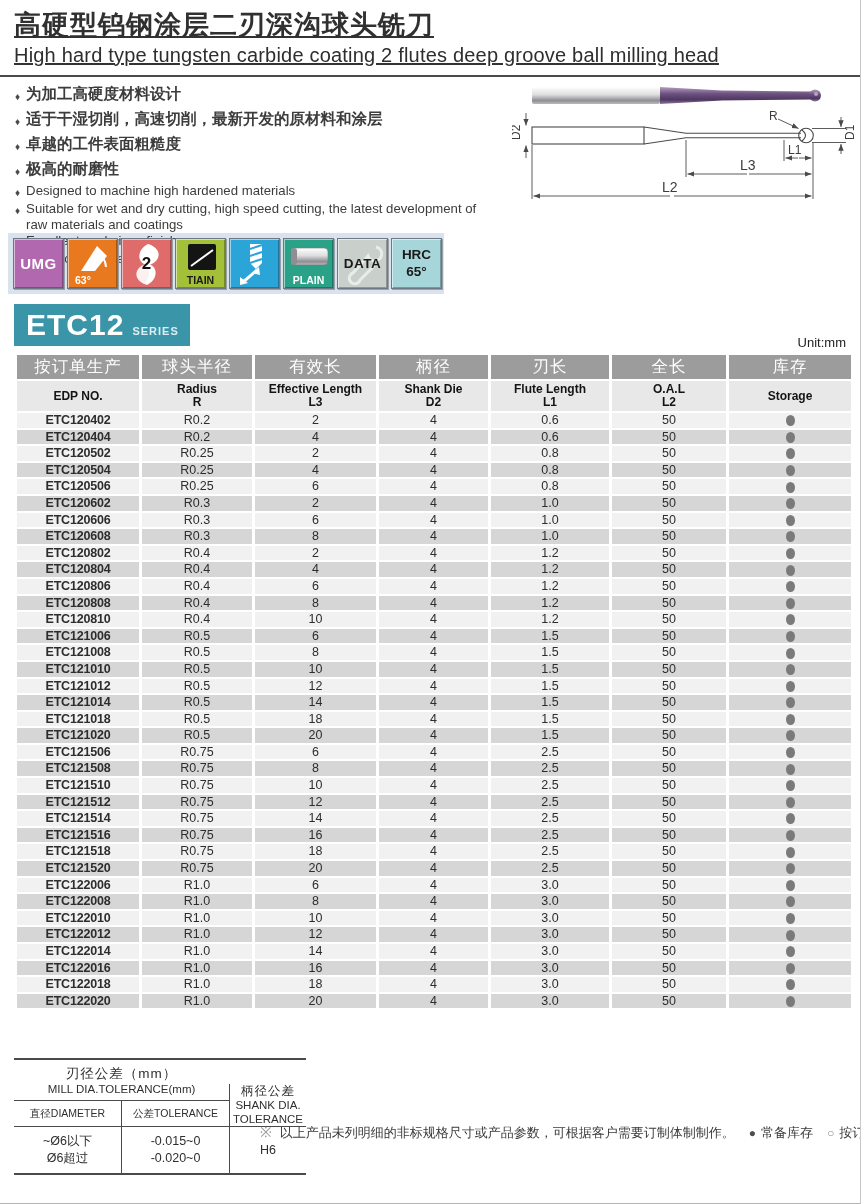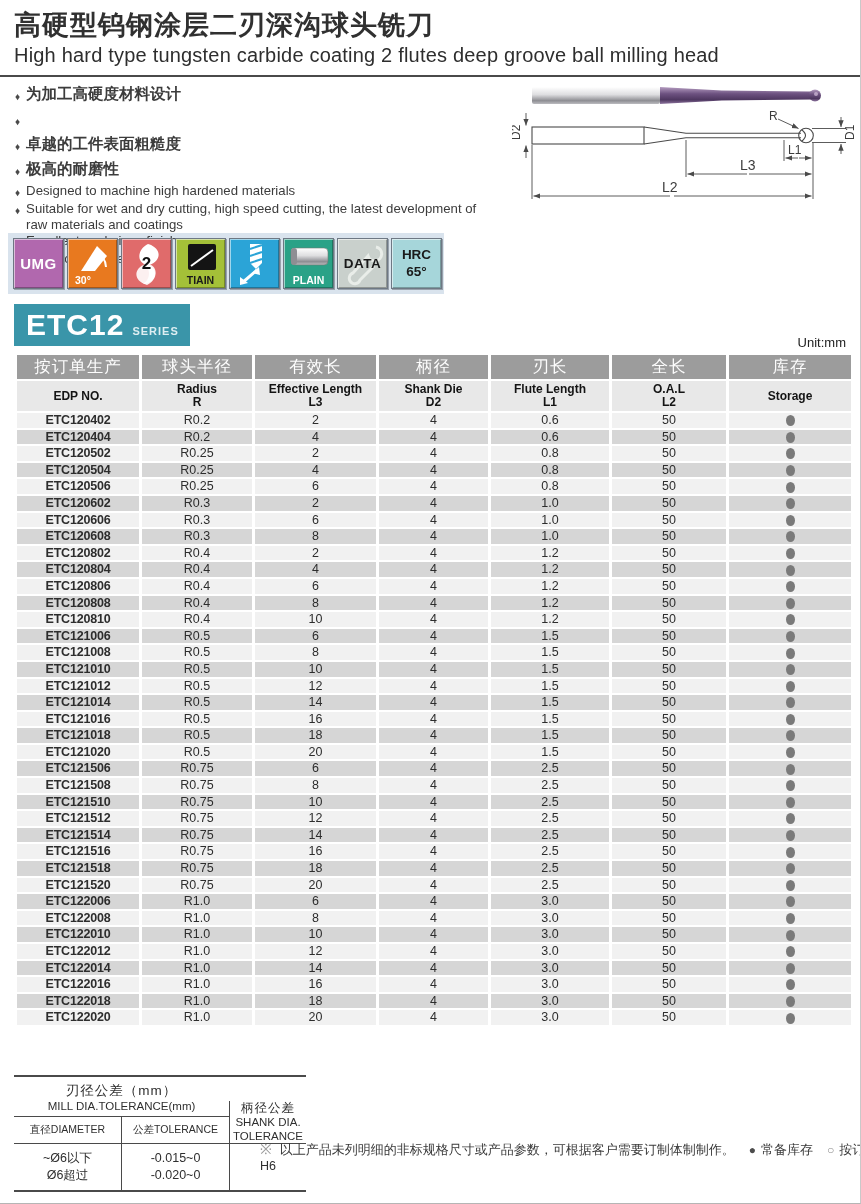--- a/index.html
+++ b/index.html
@@ -2,21 +2,21 @@
 <html><head>
 <meta charset="utf-8">
 <style>
   html,body{margin:0;padding:0;background:#fff;}
   .page{
     position:relative;width:861px;height:1204px;overflow:hidden;background:#fff;
     font-family:"Liberation Sans",sans-serif;color:#333;
     border-right:1px solid #c9c9c9;border-bottom:1px solid #b5b5b5;box-sizing:border-box;
   }
   
-  .title-block{padding:8px 14px 0 14px;}
+  .title-block{padding:8px 14px 0 14px;text-decoration:underline;}
   .title-zh{font-size:27px;font-weight:bold;color:#303030;letter-spacing:1px;line-height:34px;}
   .title-en{font-size:20px;color:#2e2e2e;line-height:27px;letter-spacing:0.2px;}
   .head-rule{border:none;border-top:2px solid #4a4a4a;margin:6px 0 0 0;}
   
   .features{position:relative;height:150px;padding:6px 0 0 15px;box-sizing:border-box;}
   ul.feat{list-style:none;margin:0;padding:0;}
   ul.feat li{display:flex;align-items:flex-start;}
   .feat-zh li{font-size:15.5px;font-weight:bold;color:#3c3c3c;line-height:22px;}
   .feat-en{margin-top:5px;}
   .feat-en li{font-size:13.2px;color:#3c3c3c;line-height:16px;max-width:482px;}
@@ -87,20 +87,21 @@
   <hr class="head-rule">
 
   <div class="features">
     <ul class="feat feat-zh" id="feat-zh">
         <li>
           <span class="bullet">♦</span>
           <span>为加工高硬度材料设计</span>
         </li>
         <li>
           <span class="bullet">♦</span>
+          <span>适于干湿切削，高速切削，最新开发的原材料和涂层</span>
         </li>
         <li>
           <span class="bullet">♦</span>
           <span>卓越的工件表面粗糙度</span>
         </li>
         <li>
           <span class="bullet">♦</span>
           <span>极高的耐磨性</span>
         </li>
       </ul>
@@ -188,21 +189,21 @@
 
   <div class="icon-strip">
     <div class="tool-icon" style="background-color: rgb(177, 104, 174);">
       <span class="ti-label ti-center">UMG</span>
     </div>
     <div class="tool-icon" style="background-color: rgb(232, 121, 31);">
       <svg viewBox="0 0 51 51" width="51" height="51">
         <polygon points="13,32 29,7 39,17 27,32" fill="#fff"></polygon>
         <path d="M38 28 A 16 16 0 0 0 27 13" stroke="#fff" stroke-width="2" fill="none"></path>
       </svg>
-      <span class="ti-label ti-bottom" style="text-align:left;padding-left:7px;">30°</span>
+      <span class="ti-label ti-bottom" style="text-align:left;padding-left:7px;">63°</span>
     </div>
     <div class="tool-icon" style="background-color: rgb(224, 107, 107);">
       <svg viewBox="0 0 51 51" width="51" height="51">
         <path d="M26 5 C 40 9 40 22 27 26 C 38 31 33 45 21 45 C 29 40 28 31 24 26 C 13 22 17 9 26 5 Z" fill="#fff"></path>
         <path d="M25 46 C 11 42 11 29 24 25 C 13 20 18 6 30 6 C 22 11 23 20 27 25 C 38 29 34 42 25 46 Z" fill="#fff" opacity="0.9"></path>
       </svg>
       <span class="ti-label ti-num">2</span>
     </div>
     <div class="tool-icon" style="background-color: rgb(164, 192, 56);">
       <svg viewBox="0 0 51 51" width="51" height="51">
@@ -455,29 +456,20 @@
         <tr>
           <td class="edp">ETC121014</td>
           <td>R0.5</td>
           <td>14</td>
           <td>4</td>
           <td>1.5</td>
           <td>50</td>
           <td><span class="dot" title="●"></span></td>
         </tr>
         <tr>
-          <td class="edp">ETC121016</td>
-          <td>R0.5</td>
-          <td>16</td>
-          <td>4</td>
-          <td>1.5</td>
-          <td>50</td>
-          <td><span class="dot" title="●"></span></td>
-        </tr>
-        <tr>
           <td class="edp">ETC121018</td>
           <td>R0.5</td>
           <td>18</td>
           <td>4</td>
           <td>1.5</td>
           <td>50</td>
           <td><span class="dot" title="●"></span></td>
         </tr>
         <tr>
           <td class="edp">ETC121020</td>

